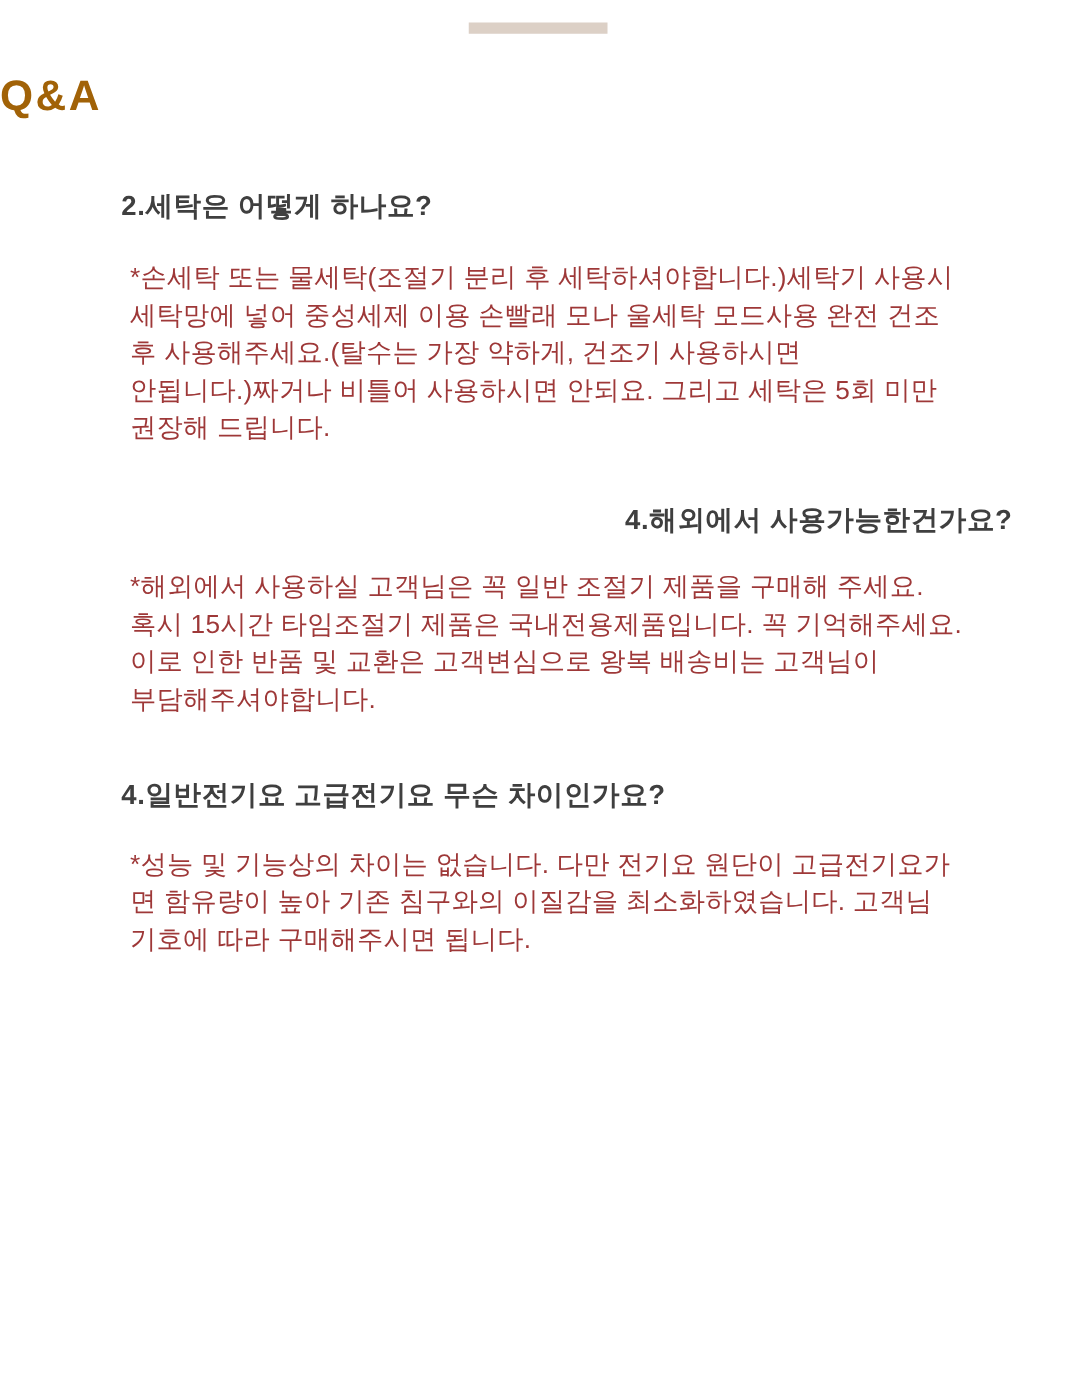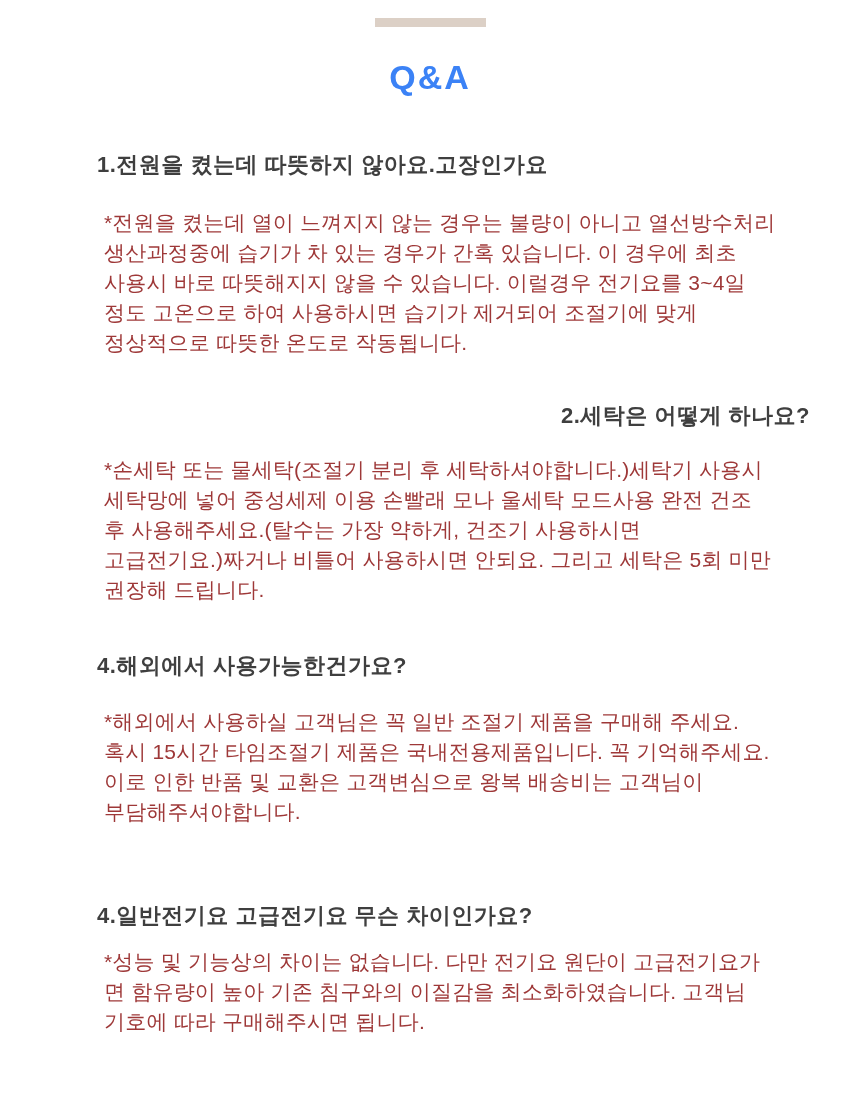--- a/index.html
+++ b/index.html
@@ -16,22 +16,22 @@
     font-family: "Liberation Sans", "DejaVu Sans", sans-serif;
   }
   .top-bar {
     width: 111px;
     height: 9px;
     background: #dcd0c6;
     margin: 18px auto 0 auto;
   }
   .page-title {
     margin-top: 30px;
-    text-align: center;
-    color: #3b82f6;
+    text-align: left;
+    color: #a16207;
     font-size: 34px;
     line-height: 40px;
     font-weight: bold;
     letter-spacing: 2px;
   }
   .content {
     padding: 0 50px 0 97px;
   }
   .question {
     color: #3f3f3f;
@@ -63,35 +63,27 @@
 <body>
 
 <div class="page">
 
   <div class="top-bar"></div>
 
   <div class="page-title">Q&amp;A</div>
 
   <div class="content">
 
-    <div class="qa-item">
-      <div class="question">1.전원을 켰는데 따뜻하지 않아요.고장인가요</div>
-      <div class="answer">*전원을 켰는데 열이 느껴지지 않는 경우는 불량이 아니고 열선방수처리
-생산과정중에 습기가 차 있는 경우가 간혹 있습니다. 이 경우에 최초
-사용시 바로 따뜻해지지 않을 수 있습니다. 이럴경우 전기요를 3~4일
-정도 고온으로 하여 사용하시면 습기가 제거되어 조절기에 맞게
-정상적으로 따뜻한 온도로 작동됩니다.</div>
-    </div>
 
     <div class="qa-item">
       <div class="question">2.세탁은 어떻게 하나요?</div>
       <div class="answer">*손세탁 또는 물세탁(조절기 분리 후 세탁하셔야합니다.)세탁기 사용시
 세탁망에 넣어 중성세제 이용 손빨래 모나 울세탁 모드사용 완전 건조
 후 사용해주세요.(탈수는 가장 약하게, 건조기 사용하시면
-고급전기요.)짜거나 비틀어 사용하시면 안되요. 그리고 세탁은 5회 미만
+안됩니다.)짜거나 비틀어 사용하시면 안되요. 그리고 세탁은 5회 미만
 권장해 드립니다.</div>
     </div>
 
     <div class="qa-item">
       <div class="question">4.해외에서 사용가능한건가요?</div>
       <div class="answer">*해외에서 사용하실 고객님은 꼭 일반 조절기 제품을 구매해 주세요.
 혹시 15시간 타임조절기 제품은 국내전용제품입니다. 꼭 기억해주세요.
 이로 인한 반품 및 교환은 고객변심으로 왕복 배송비는 고객님이
 부담해주셔야합니다.</div>
     </div>

